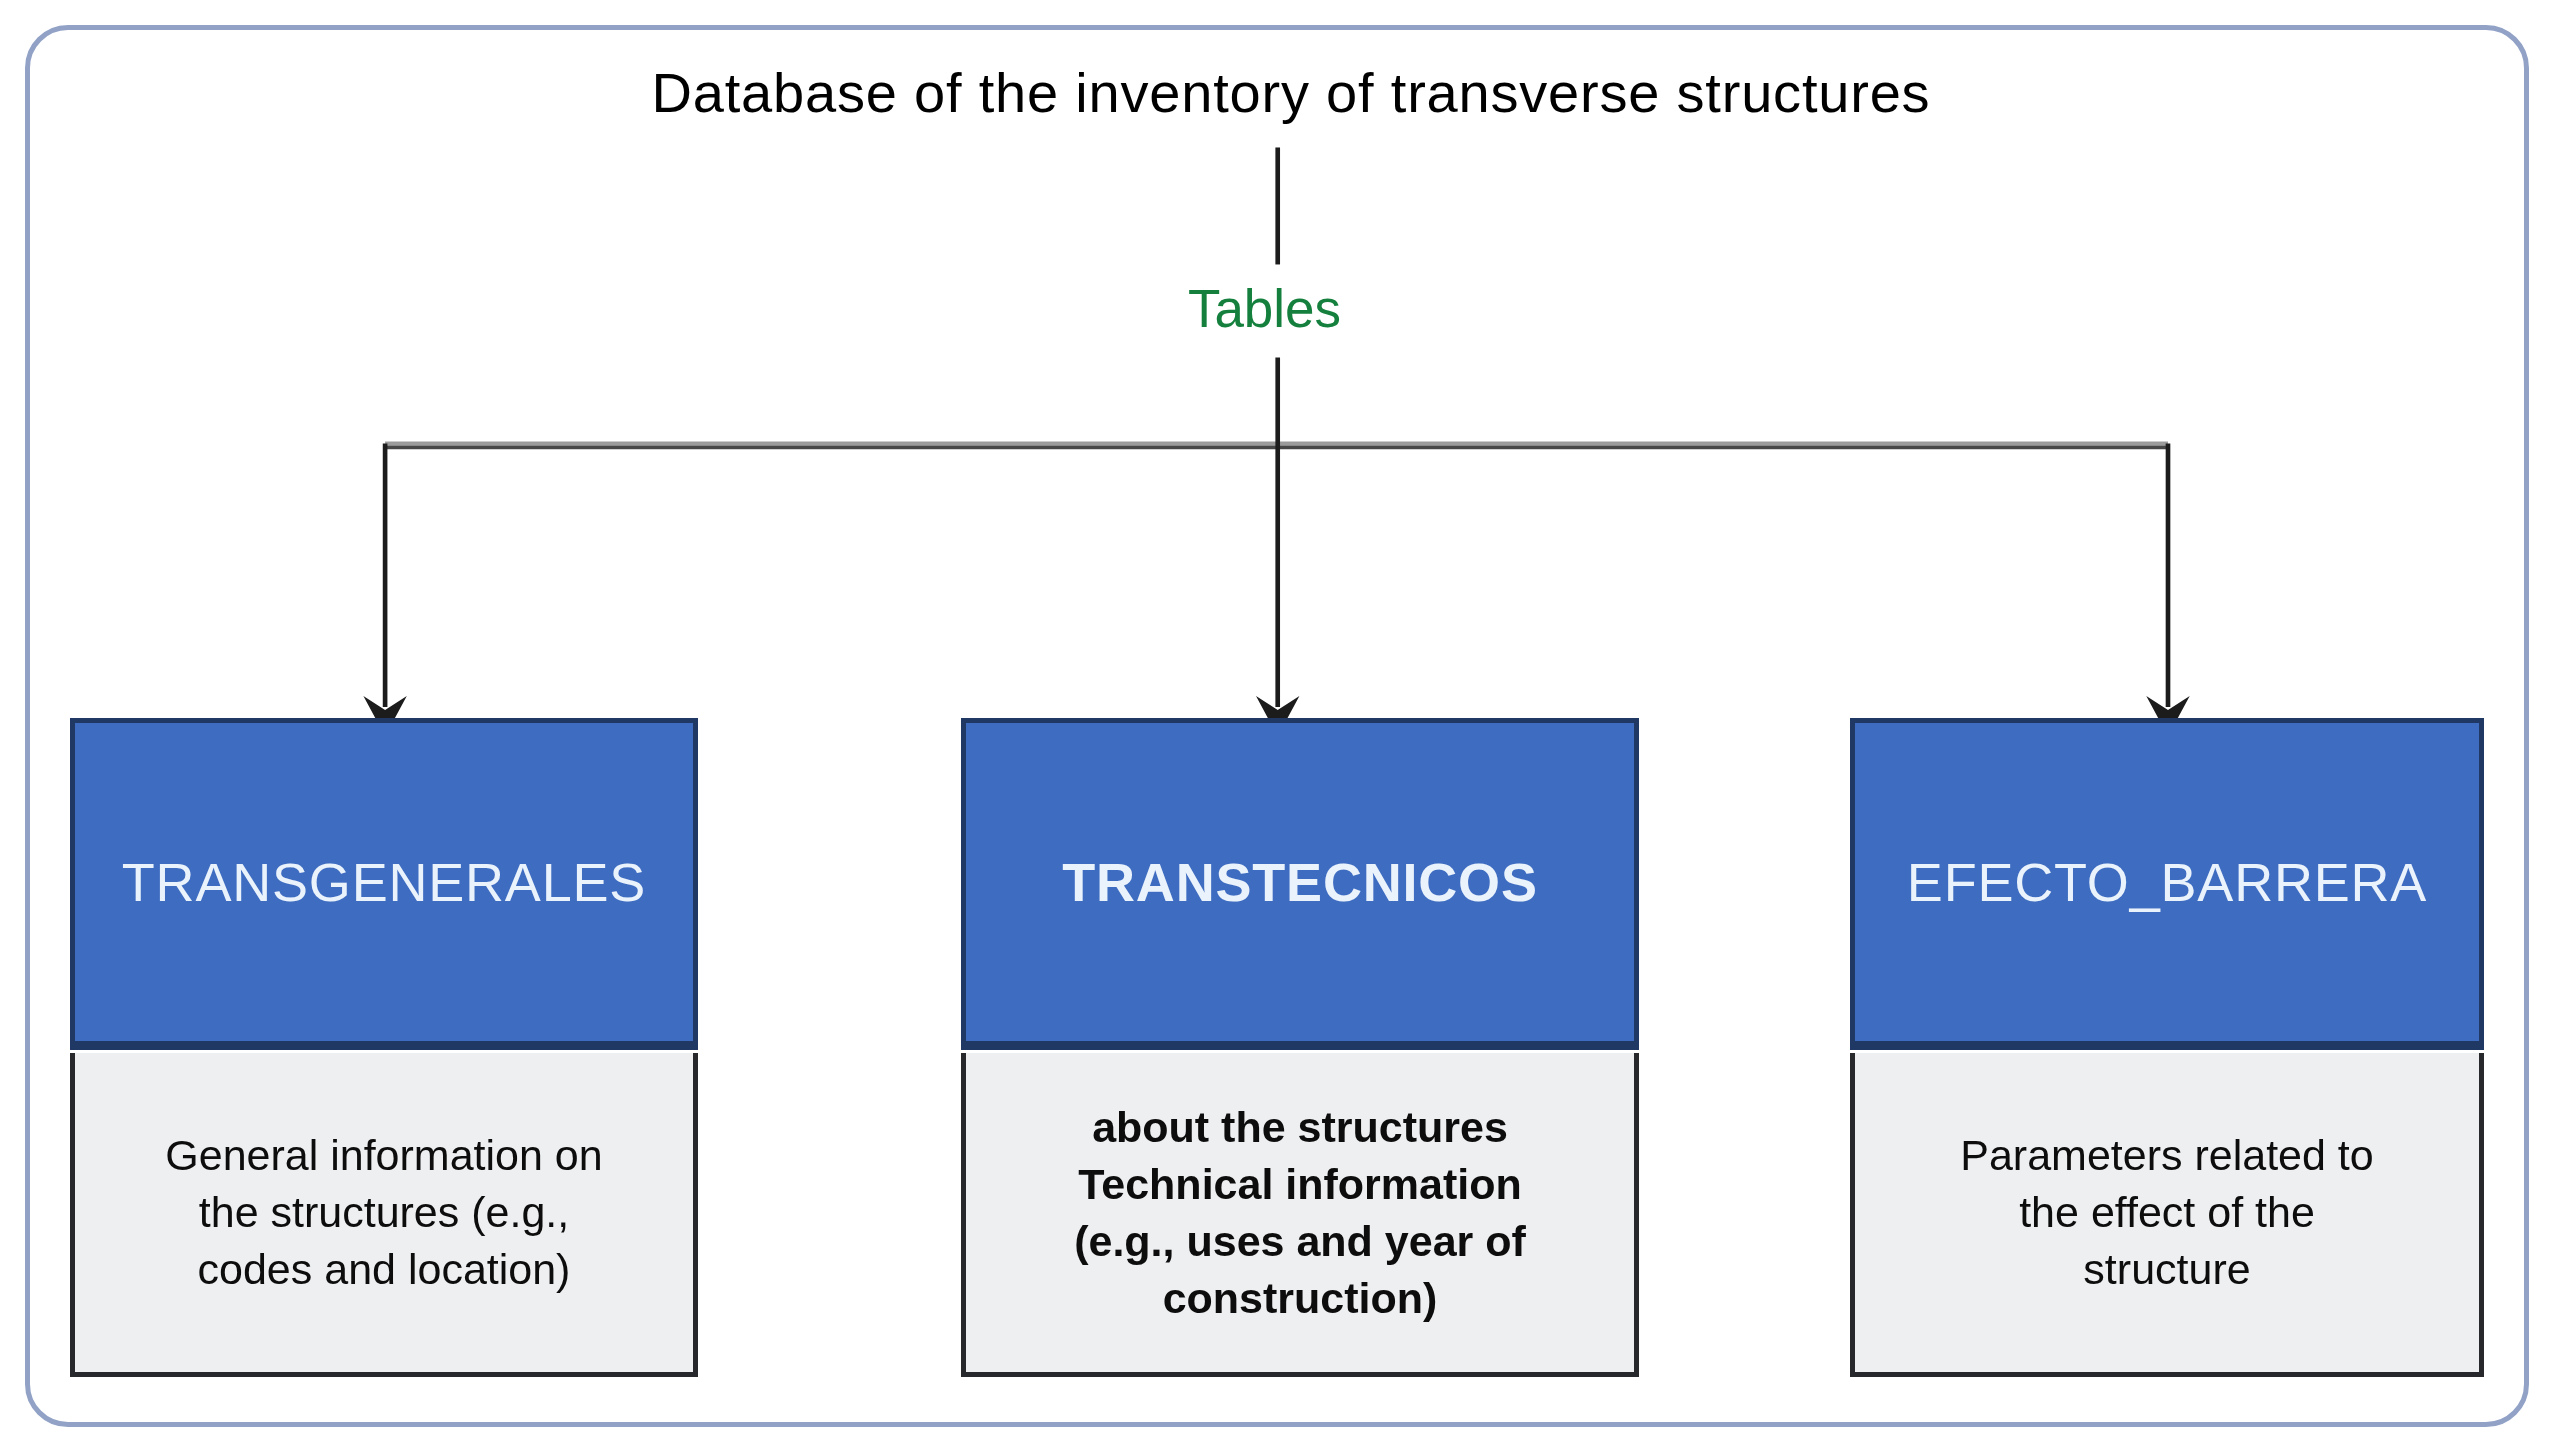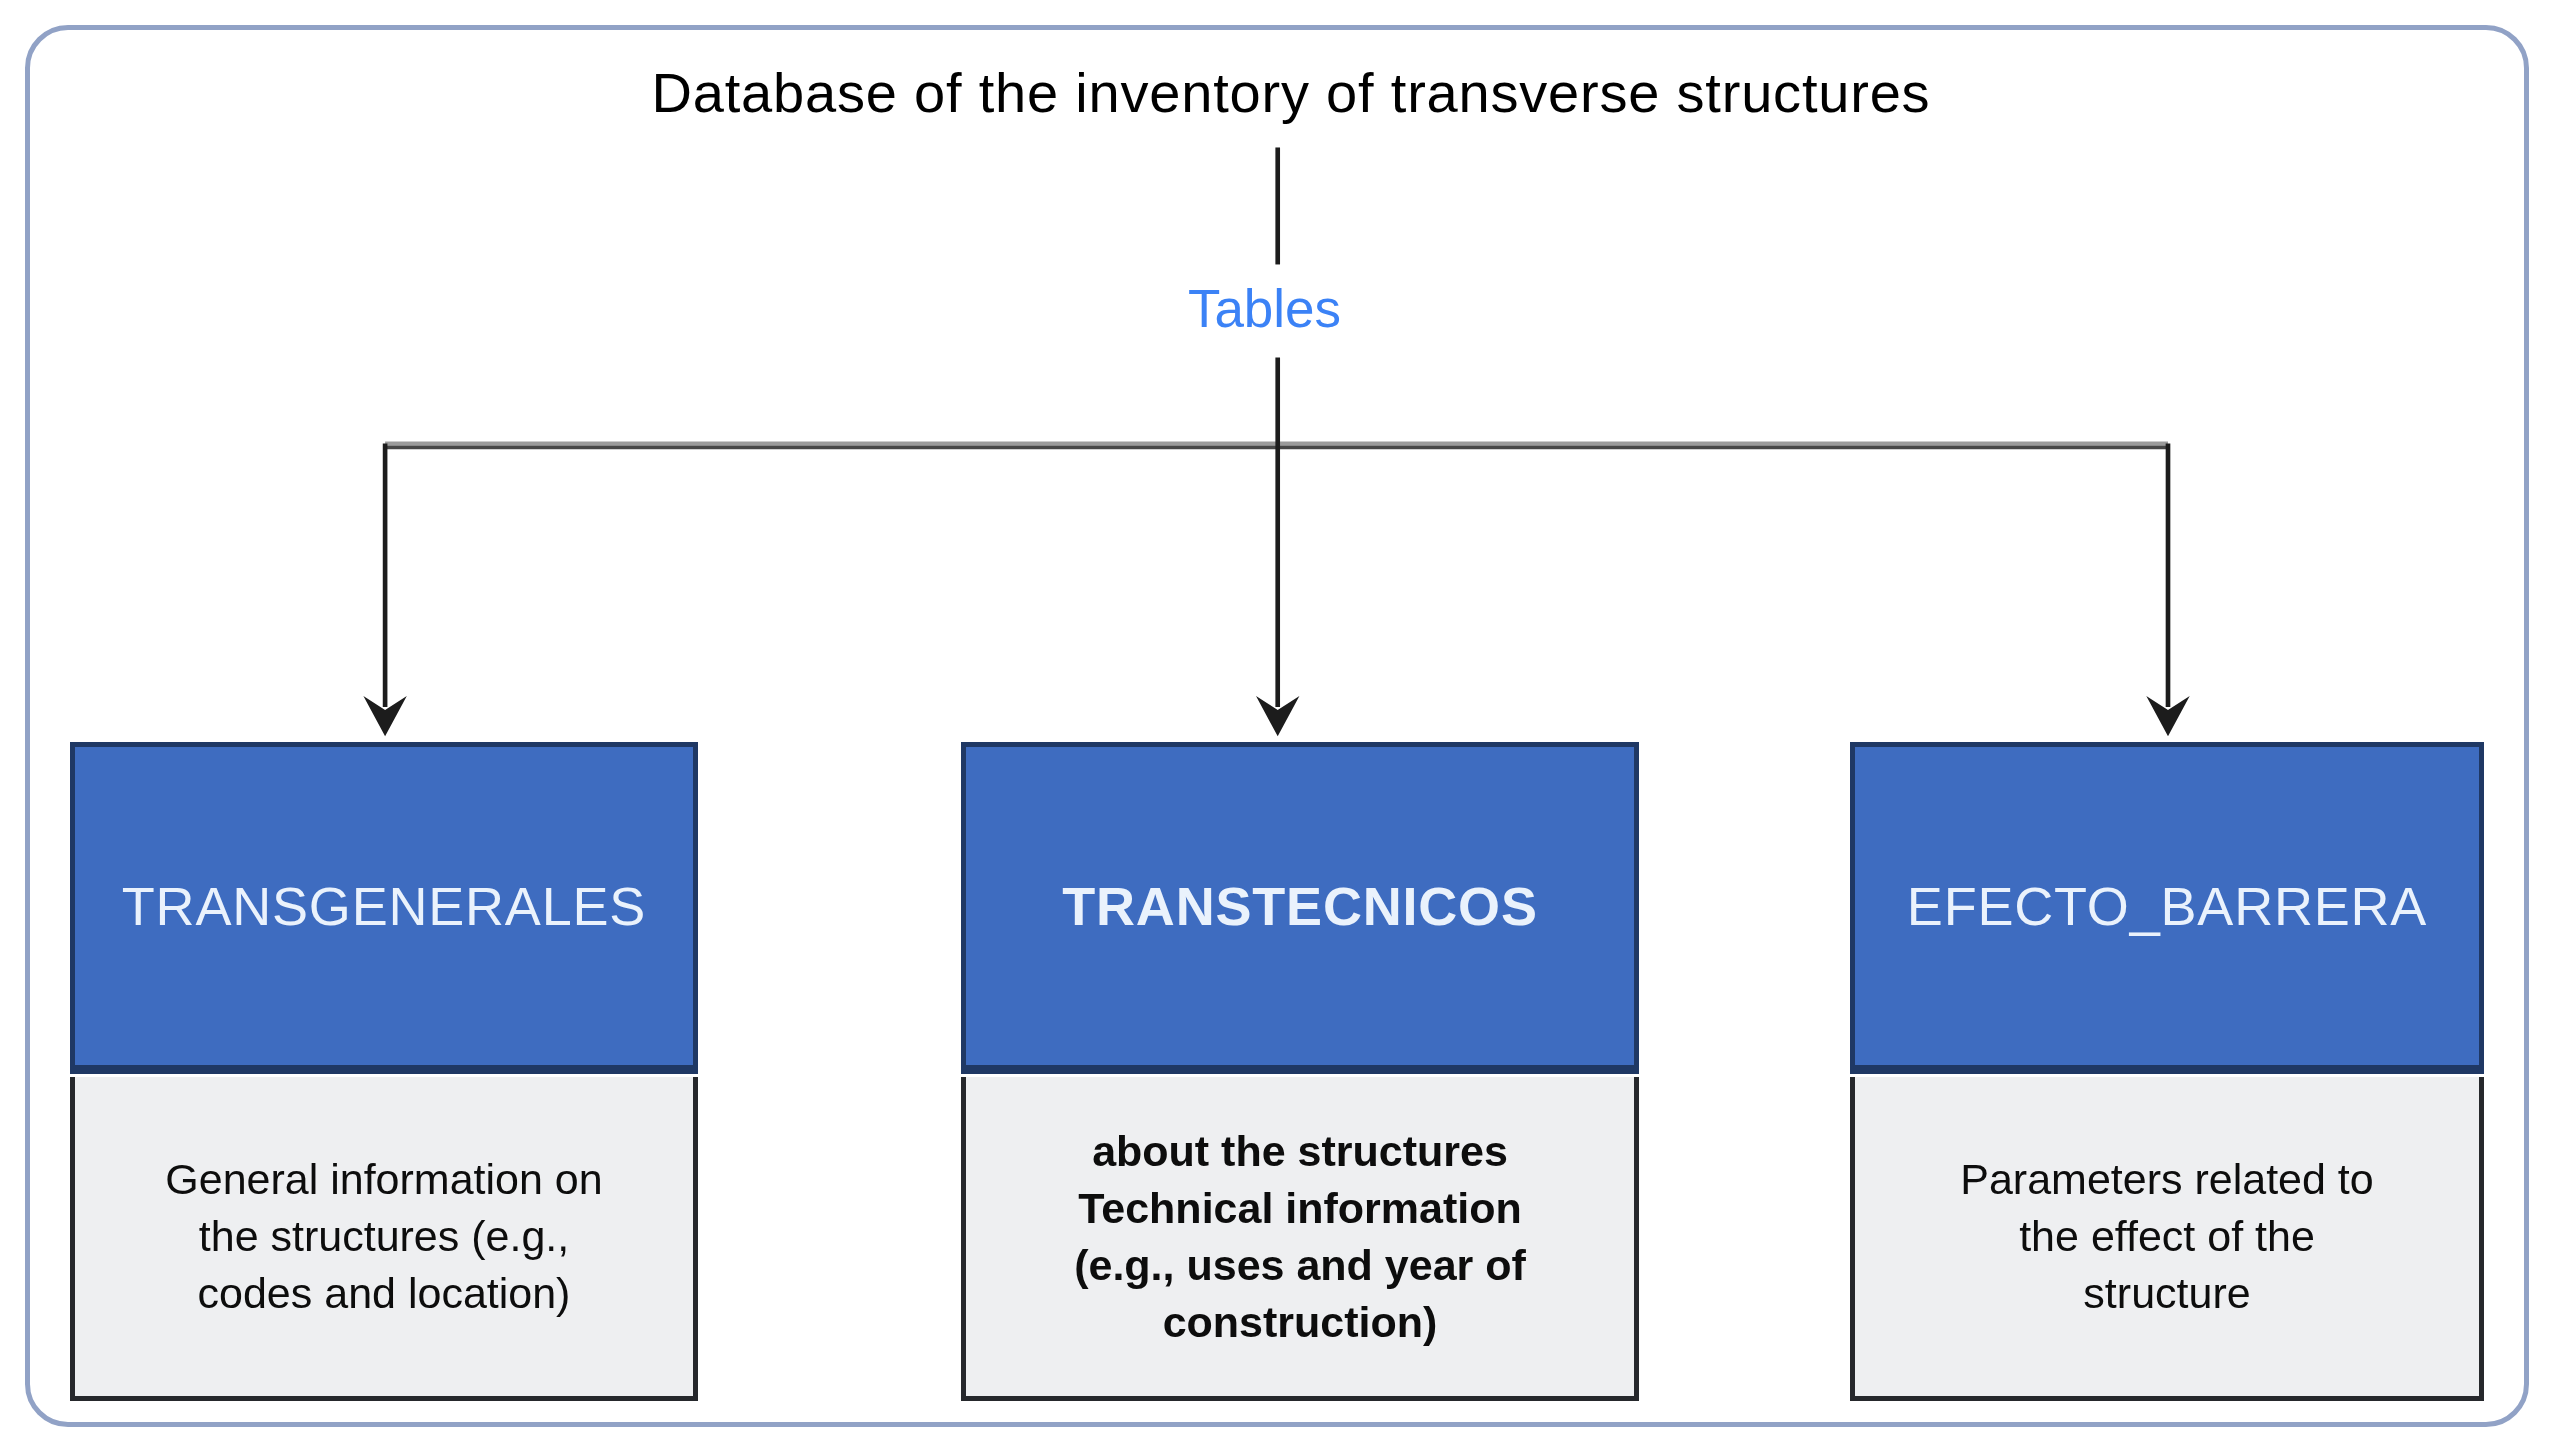--- a/index.html
+++ b/index.html
@@ -39,31 +39,31 @@
     color:#000000;
     letter-spacing:0.8px;
     margin-left:16px;
   }
   .branch-label{
     position:absolute;
     left:1108px;top:281px;width:313px;
     text-align:center;
     font-size:53px;
     line-height:1.05;
-    color:#3b82f6;
+    color:#15803d;
   }
   .connectors{
     position:absolute;left:0;top:0;
     width:2550px;height:1451px;
   }
   .v-line{stroke:var(--connector-dark);stroke-width:6;}
   .h-gray{stroke:var(--connector-gray);stroke-width:5;}
   .h-dark{stroke:var(--connector-gray-dark);stroke-width:5;}
   .arrowhead{fill:var(--connector-dark);}
-  .col{position:absolute;top:742px;}
+  .col{position:absolute;top:718px;}
   .col-1{left:70px;width:628px;}
   .col-2{left:961px;width:678px;font-weight:bold;}
   .col-3{left:1850px;width:634px;}
   .box-head{
     box-sizing:border-box;
     height:332px;
     background:var(--header-fill);
     border:5.4px solid var(--header-border);
     border-bottom-width:9.3px;
     display:flex;align-items:center;justify-content:center;

